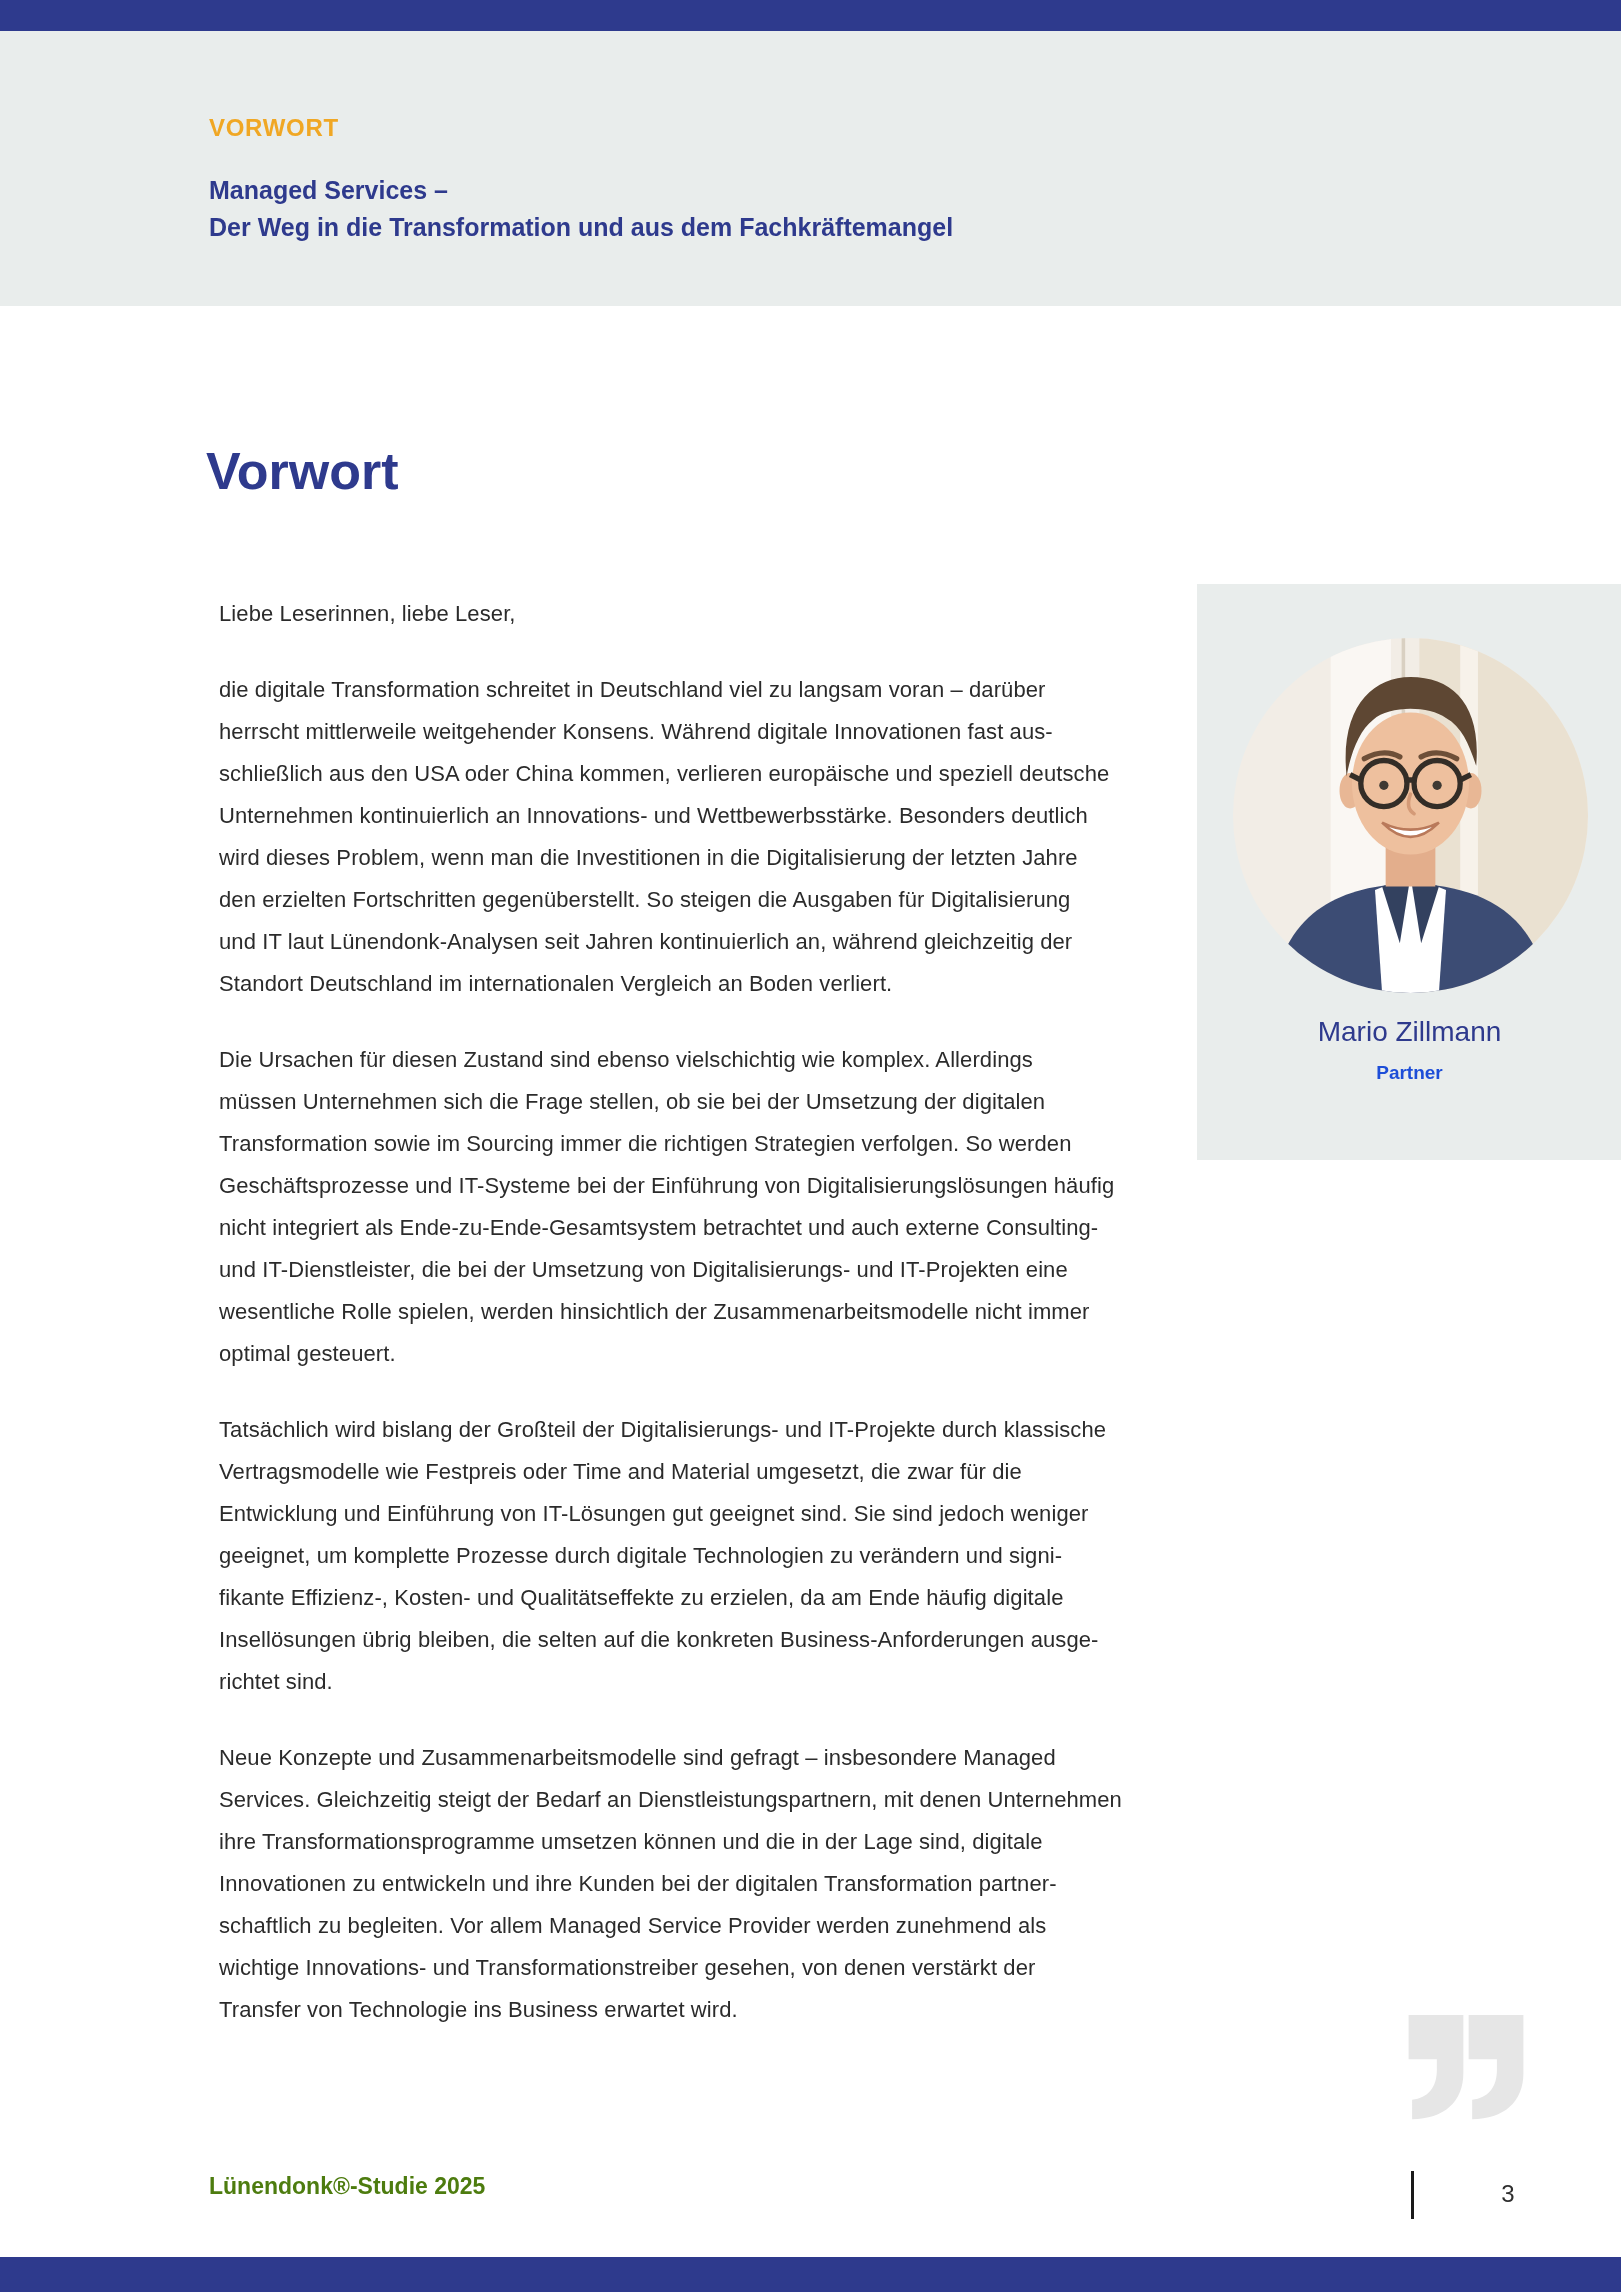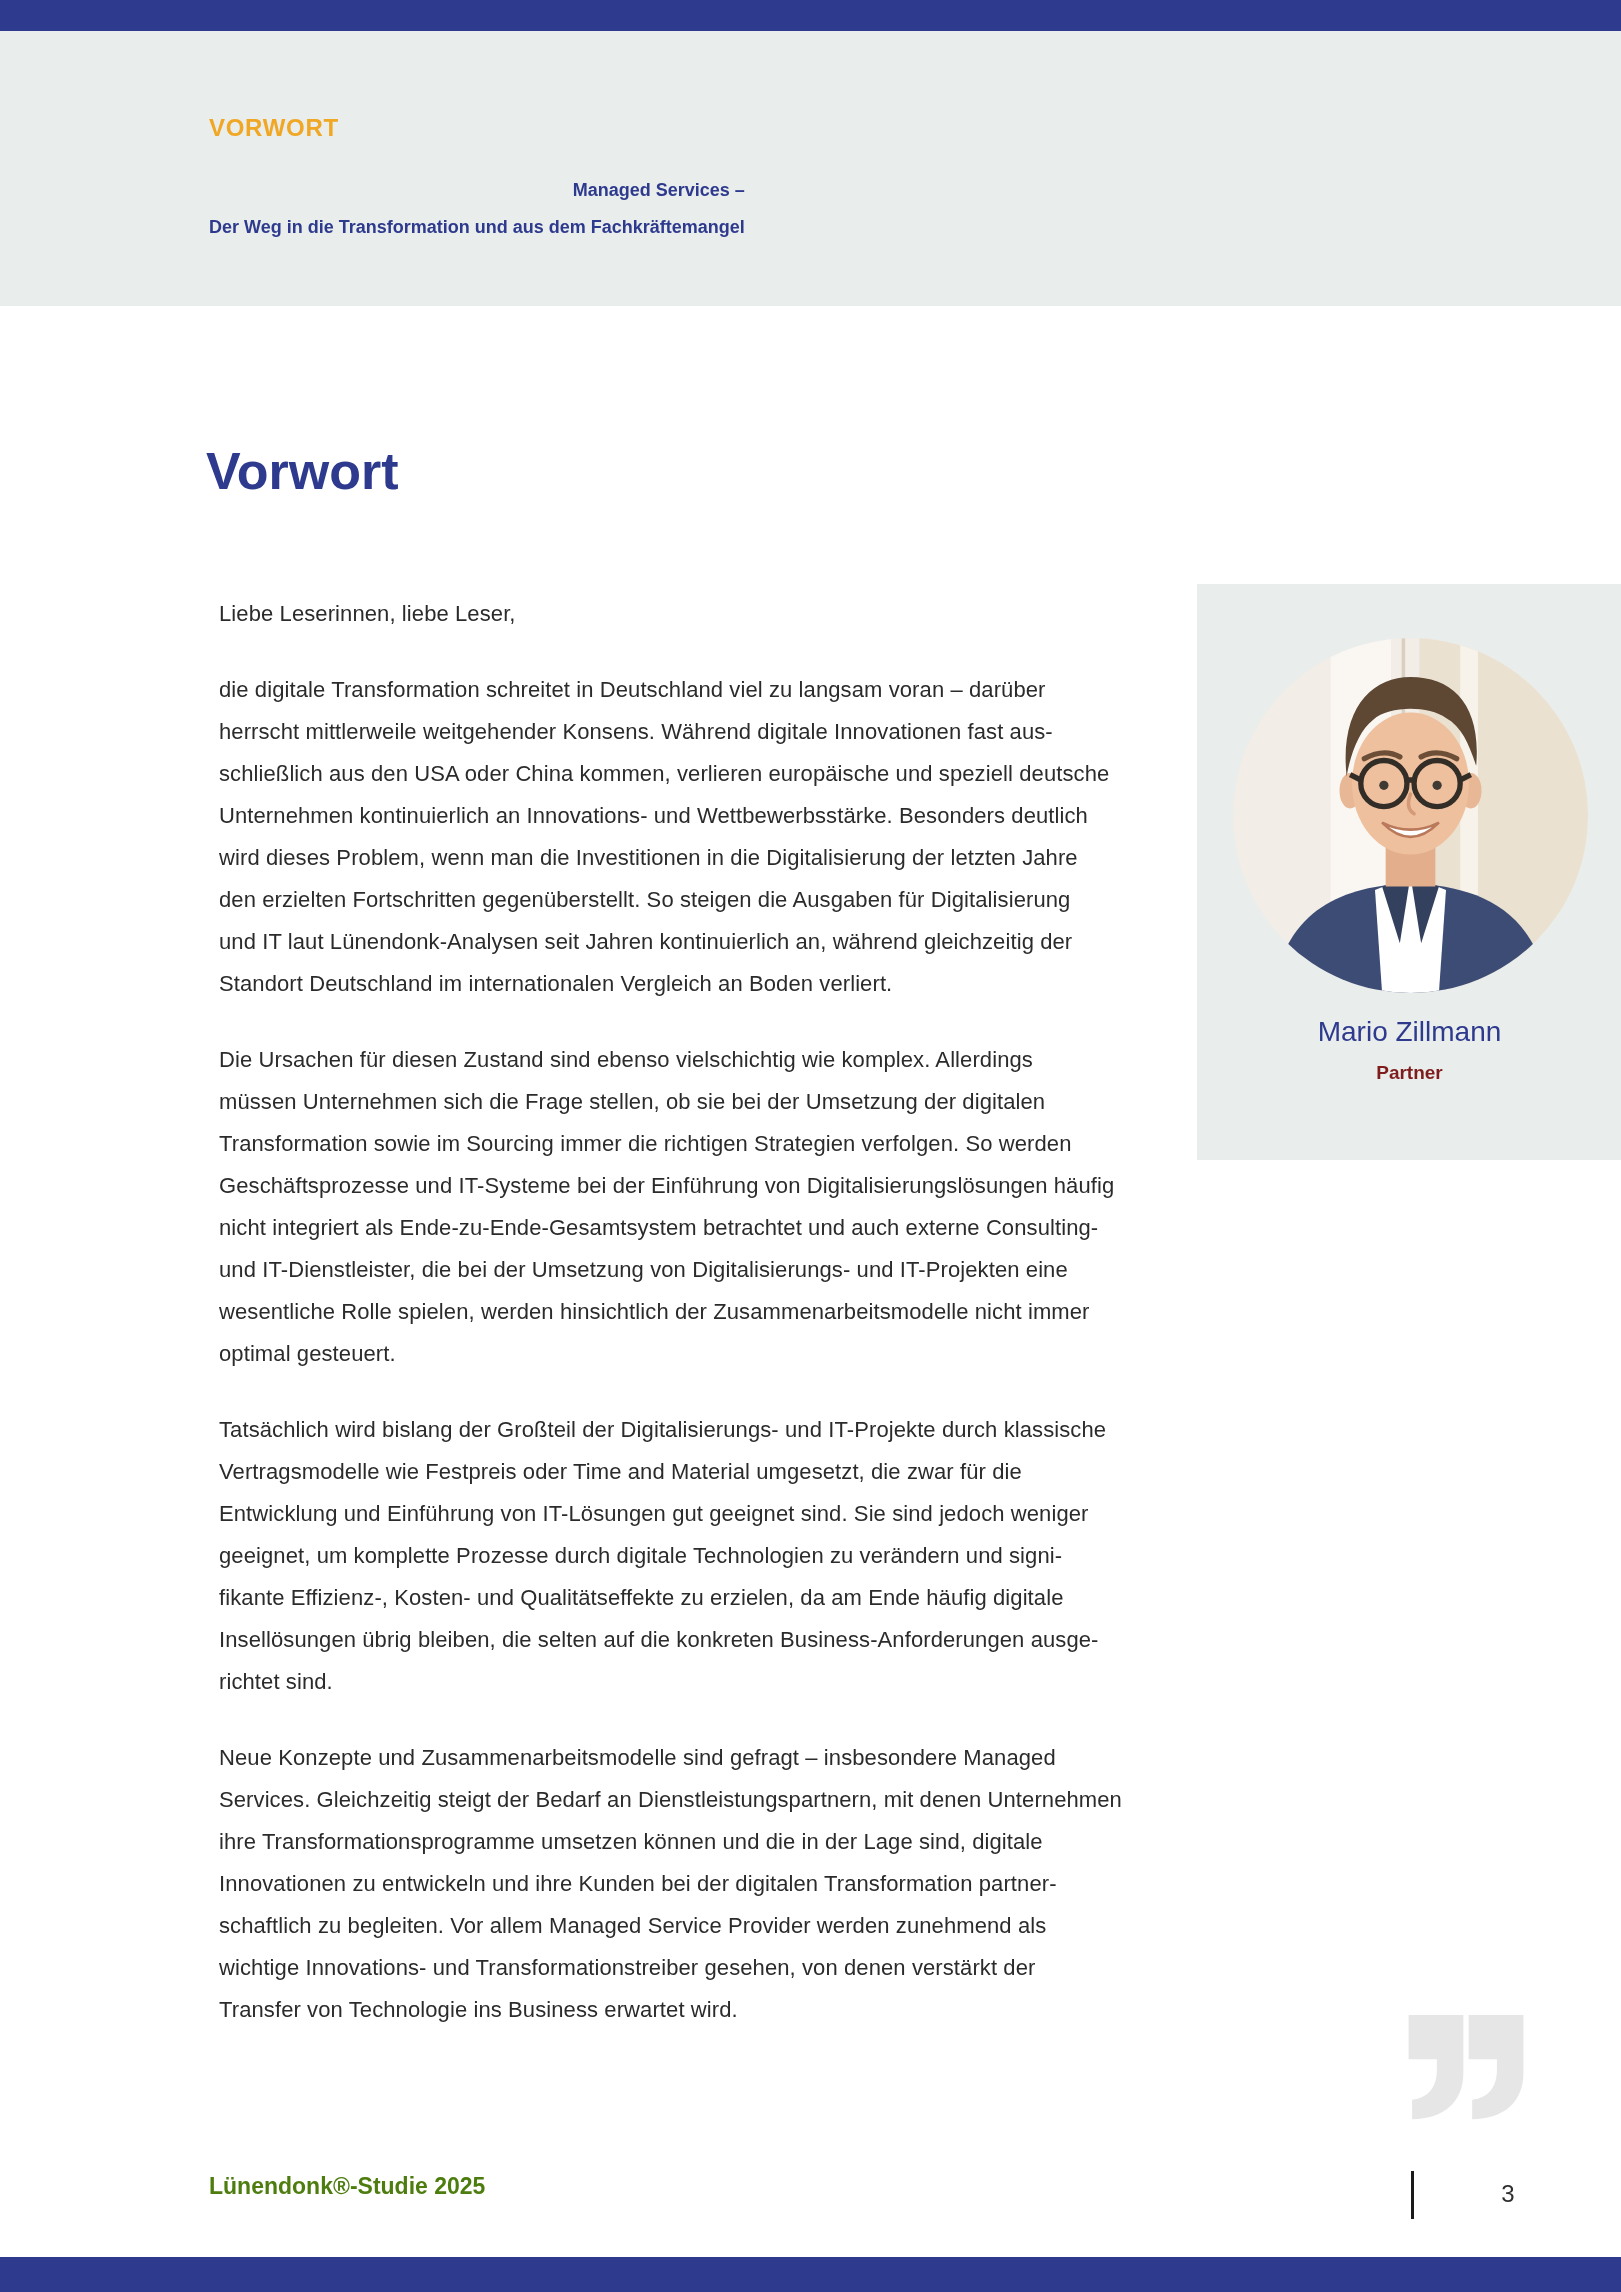--- a/index.html
+++ b/index.html
@@ -8,21 +8,21 @@
     font-family:"Liberation Sans",sans-serif;
   }
   .top-bar{position:absolute;left:0;top:0;width:1622px;height:31px;background:#2e3a8d;}
   .header-band{position:absolute;left:0;top:31px;width:1622px;height:275px;background:#e9edec;}
   .kicker{
     position:absolute;left:209px;top:83px;
     font-size:24px;font-weight:bold;letter-spacing:0.7px;color:#f0a724;
   }
   .doc-title{
     position:absolute;left:209px;top:141px;
-    font-size:18px;font-weight:bold;color:#2e3a8d;line-height:37px;white-space:pre-line;text-align:right;
+    font-size:25px;font-weight:bold;color:#2e3a8d;line-height:37px;white-space:pre-line;
   }
   .page-heading{
     position:absolute;left:206px;top:410px;
     font-size:52px;font-weight:bold;color:#2e3a8d;line-height:1;
   }
   .body-col{position:absolute;left:209px;top:593px;width:1003px;color:#2b2b2b;}
   .body-col p{
     margin:0 0 34px 10px;font-size:22px;line-height:42px;white-space:pre-line;
     font-weight:normal;letter-spacing:0.1px;
   }
@@ -33,21 +33,21 @@
   .portrait{
     position:absolute;left:36px;top:54px;width:355px;height:355px;border-radius:50%;overflow:hidden;
   }
   .portrait svg{display:block;width:100%;height:100%;}
   .profile-name{
     position:absolute;left:0;top:432px;width:100%;
     font-size:28px;color:#2e3a8d;
   }
   .profile-role{
     position:absolute;left:0;top:478px;width:100%;
-    font-size:19px;font-weight:bold;color:#7f1d1d;
+    font-size:19px;font-weight:bold;color:#1d4ed8;
   }
   .quote-mark{position:absolute;left:1408px;top:2015px;width:116px;height:106px;}
   .footer-brand{
     position:absolute;left:209px;top:2173px;
     font-size:23px;font-weight:bold;color:#4d7c0f;
   }
   .page-divider{position:absolute;left:1411px;top:2171px;width:2.7px;height:48px;background:#1a1a1a;}
   .page-number{
     position:absolute;left:1490px;top:2180px;width:36px;text-align:center;
     font-size:24px;color:#2f2f2f;

